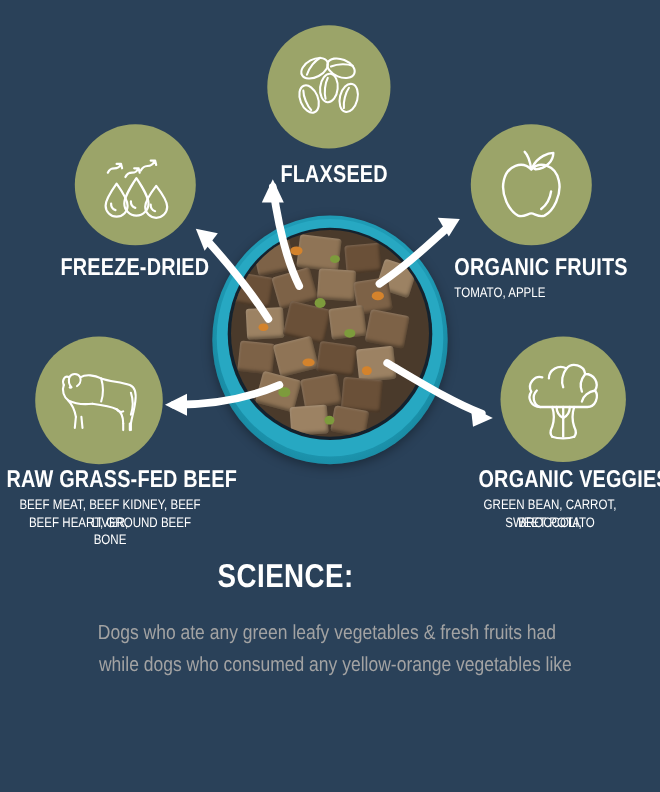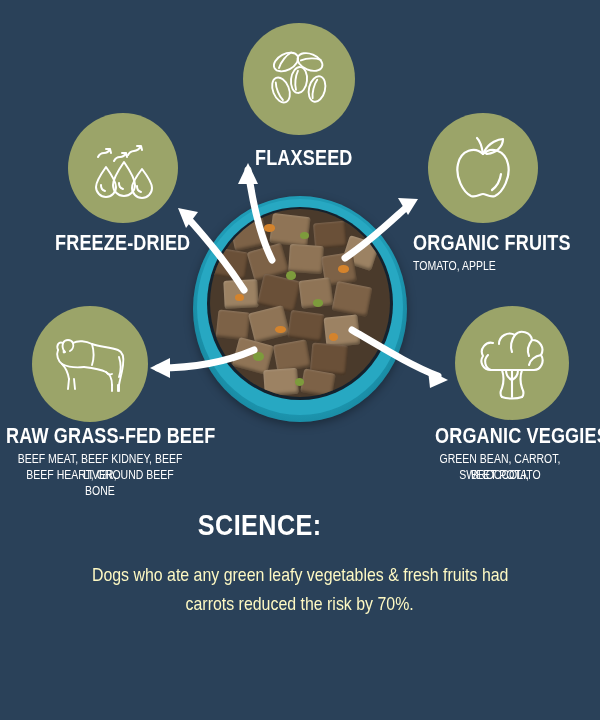--- a/index.html
+++ b/index.html
@@ -58,24 +58,23 @@
     text-align: center;
     color: #ffffff;
     font-family: "Liberation Sans Narrow", "Liberation Sans", sans-serif;
     font-weight: bold;
     font-size: 30px;
     letter-spacing: 0.5px;
   }
   .science-head span { display: inline-block; transform: scaleX(0.84); }
   .science-body {
     position: absolute;
-    left: 40px;
+    left: 55px;
     width: 520px;
-    text-align: center;
-    color: #fef9c3;
+    color: #a3a3a3;
     font-family: "Liberation Sans Narrow", "Liberation Sans", sans-serif;
     font-size: 18.5px;
     line-height: 29px;
   }
   .science-body .sline { display: block; }
   .science-body .sline i { font-style: normal; display: inline-block; transform: scaleX(0.86); }
 
   
   #bowl-wrap {
     position: absolute;
@@ -287,16 +286,16 @@
   <div class="label-main" style="left:435px;top:424px;transform-origin:left center;">ORGANIC VEGGIES</div>
   <div class="label-sub" style="left:400px;top:452px;width:200px;text-align:center;transform-origin:center center;">GREEN BEAN, CARROT, BROCCOLI,</div>
   <div class="label-sub" style="left:400px;top:468px;width:200px;text-align:center;transform-origin:center center;">SWEET POTATO</div>
 
   <div class="science-head" style="top:508px;">
     <span>SCIENCE:</span>
   </div>
 
   <div class="science-body" style="top:560px;">
     <span class="sline"><i>Dogs who ate any green leafy vegetables &amp; fresh fruits had</i></span>
-    <span class="sline"><i>carrots reduced the risk by 70%.</i></span>
+    <span class="sline"><i>while dogs who consumed any yellow-orange vegetables like</i></span>
   </div>
 
 </div>
 
 </body></html>

